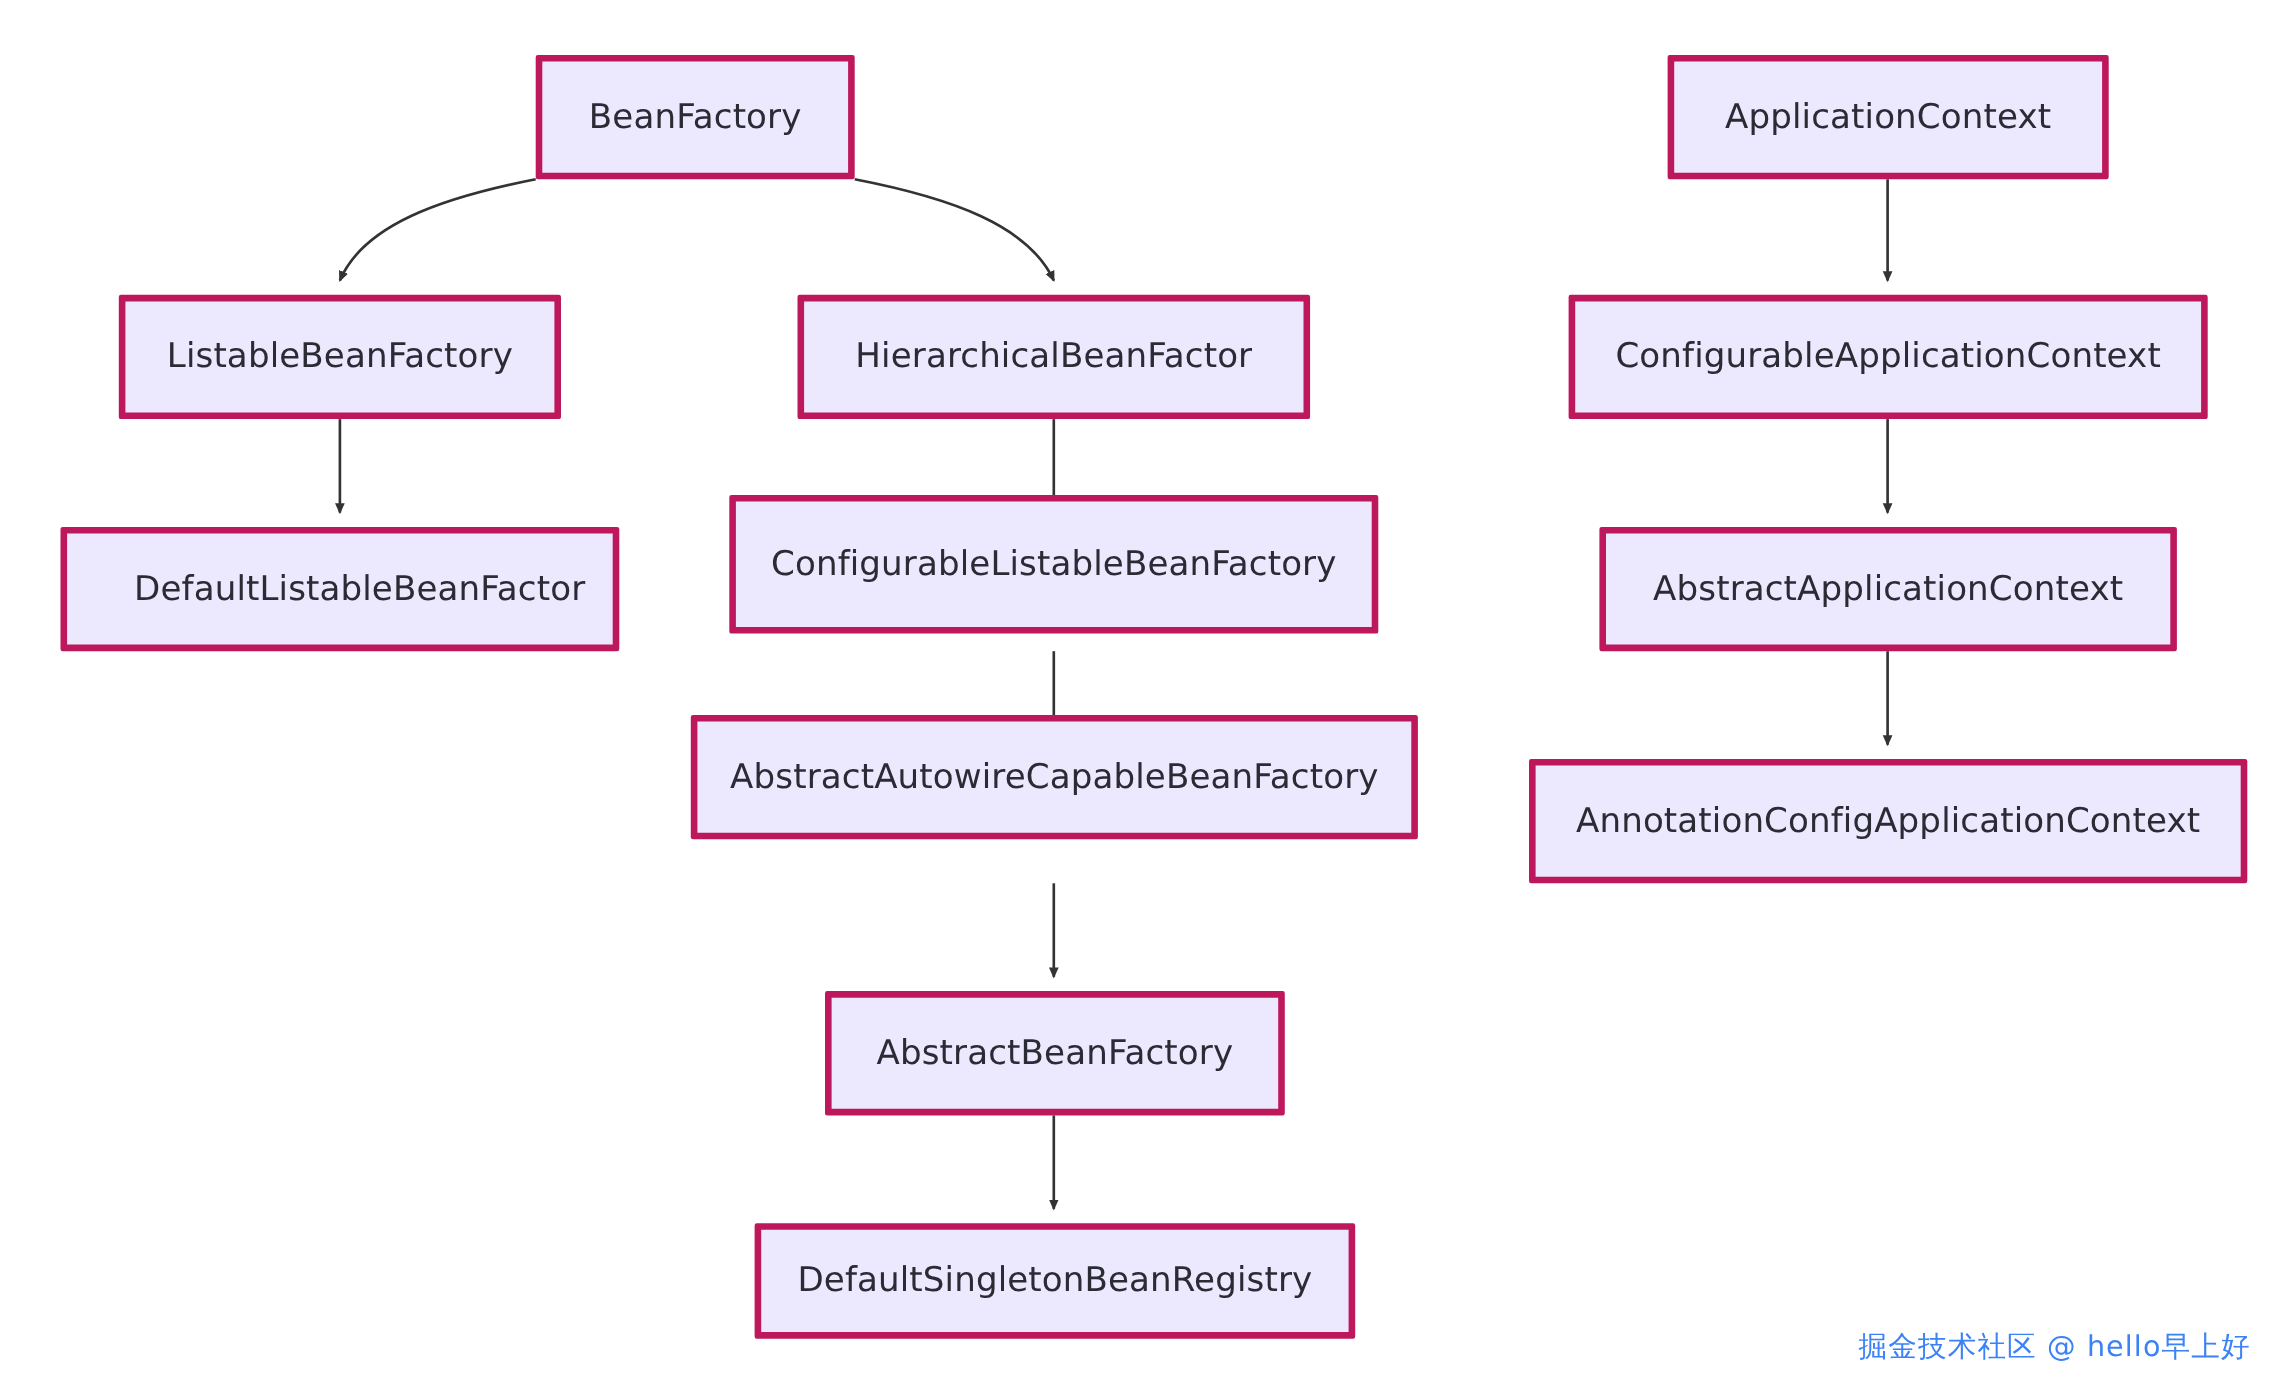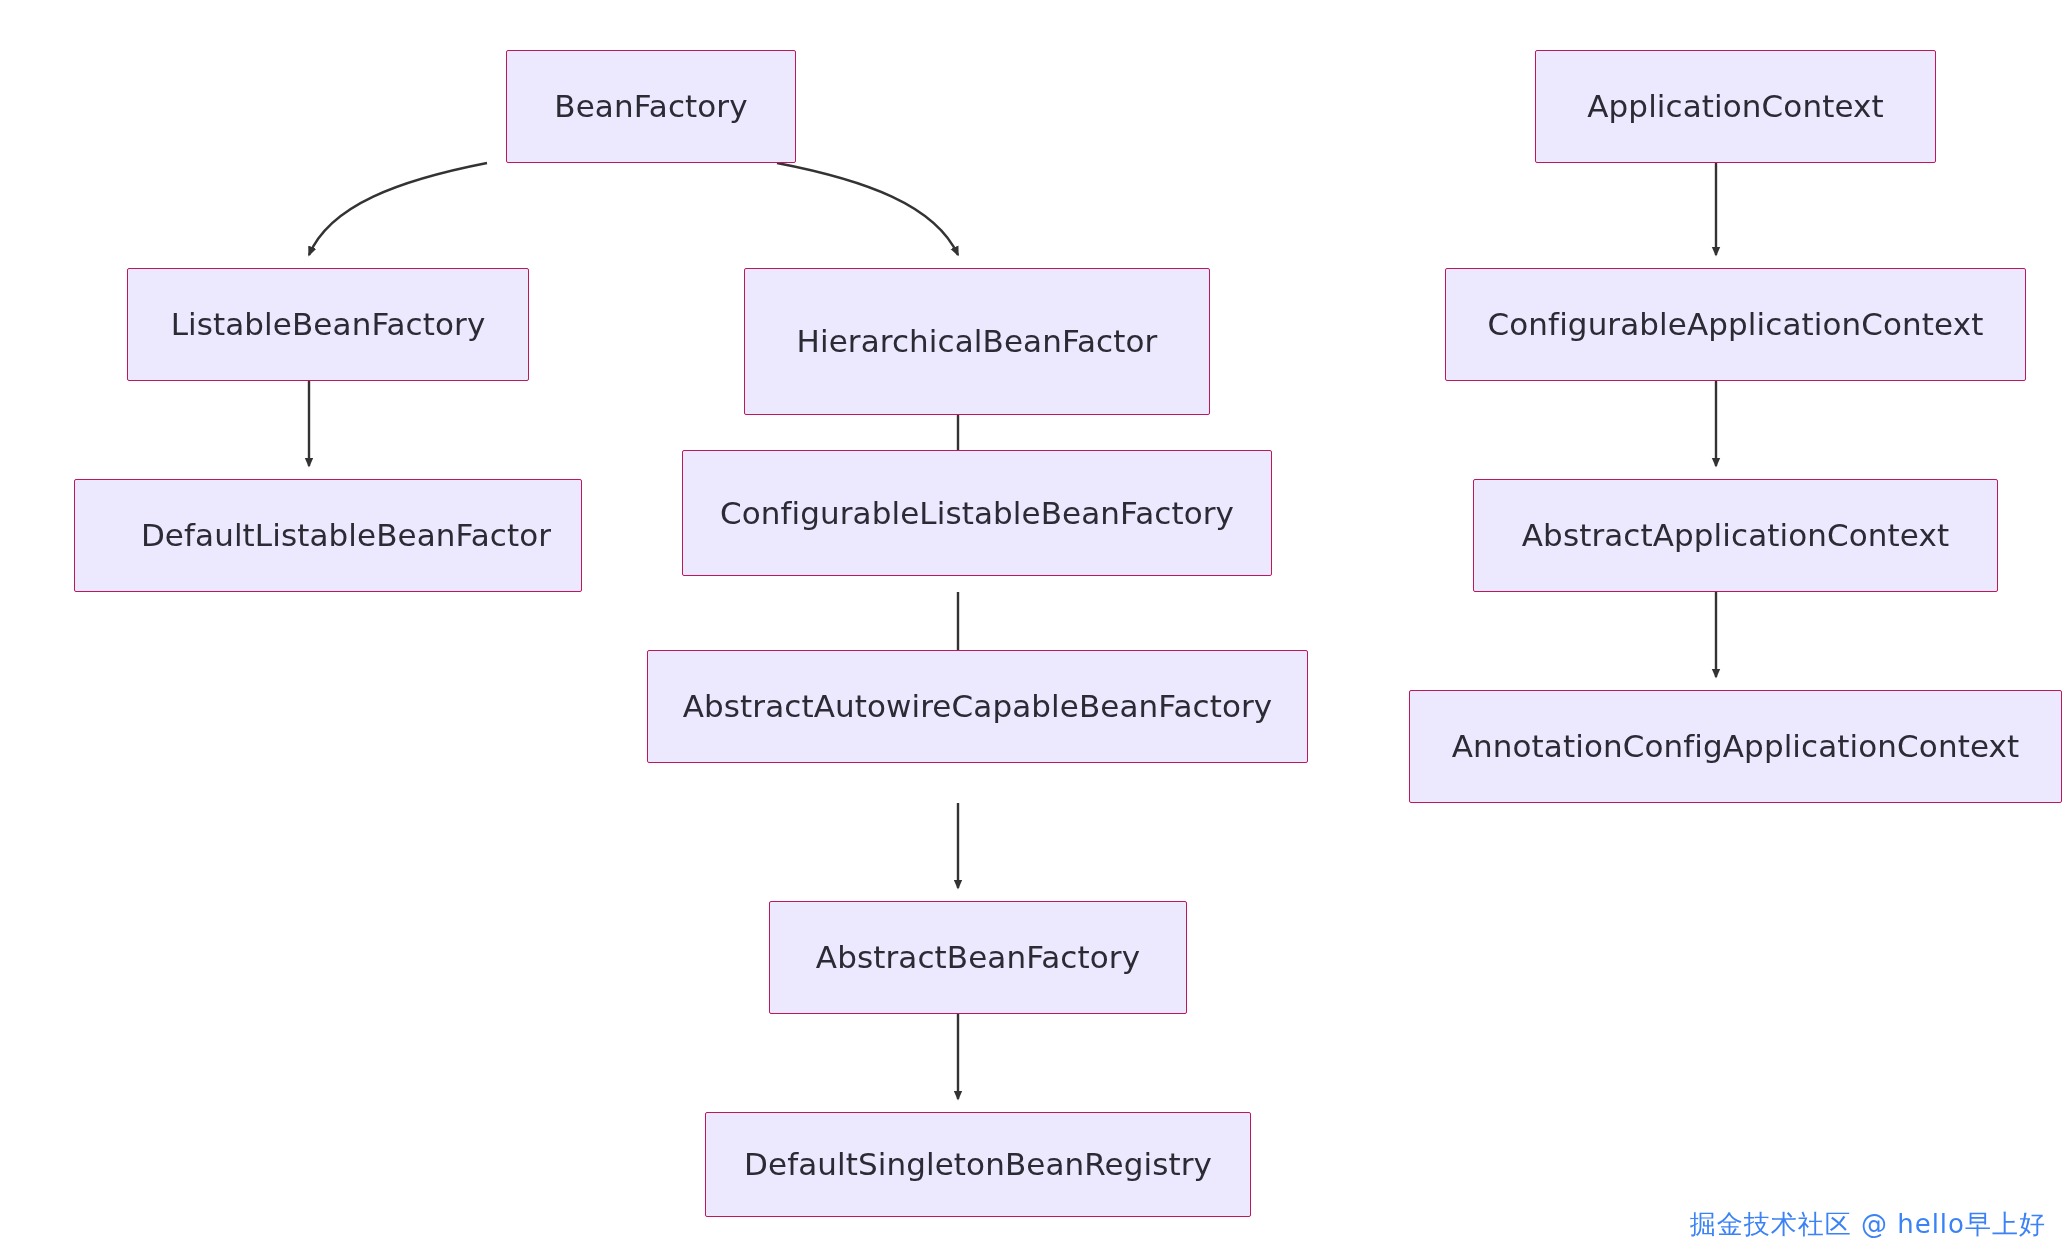--- a/index.html
+++ b/index.html
@@ -23,28 +23,27 @@
     left: 0;
     top: 0;
     width: 2068px;
     height: 1260px;
     pointer-events: none;
   }
   .node {
     position: absolute;
     box-sizing: border-box;
     background: #ECE8FD;
-    border: 1px solid #be185d;
+    border: 6px solid #be185d;
     border-radius: 2px;
     display: flex;
     align-items: center;
     justify-content: center;
     overflow: hidden;
     white-space: nowrap;
-    margin-left: 19px;
   }
   .node-label {
     font-family: "DejaVu Sans", "Liberation Sans", sans-serif;
     font-size: 31px;
     line-height: 1;
     color: #2b2b35;
     letter-spacing: 0.1px;
     white-space: nowrap;
   }
   .watermark {
@@ -84,21 +83,21 @@
   </svg>
 
   <div class="node" style="left:487px; top:50px; width:290px; height:113px;">
     <span class="node-label">BeanFactory</span>
   </div>
 
   <div class="node" style="left:108px; top:268px; width:402px; height:113px;">
     <span class="node-label">ListableBeanFactory</span>
   </div>
 
-  <div class="node" style="left:725px; top:268px; width:466px; height:147px;">
+  <div class="node" style="left:725px; top:268px; width:466px; height:113px;">
     <span class="node-label">HierarchicalBeanFactor</span>
   </div>
 
   <div class="node" style="left:55px; top:479px; width:508px; height:113px;padding-left:36px;">
     <span class="node-label">DefaultListableBeanFactor</span>
   </div>
 
   <div class="node" style="left:663px; top:450px; width:590px; height:126px;">
     <span class="node-label">ConfigurableListableBeanFactory</span>
   </div>

